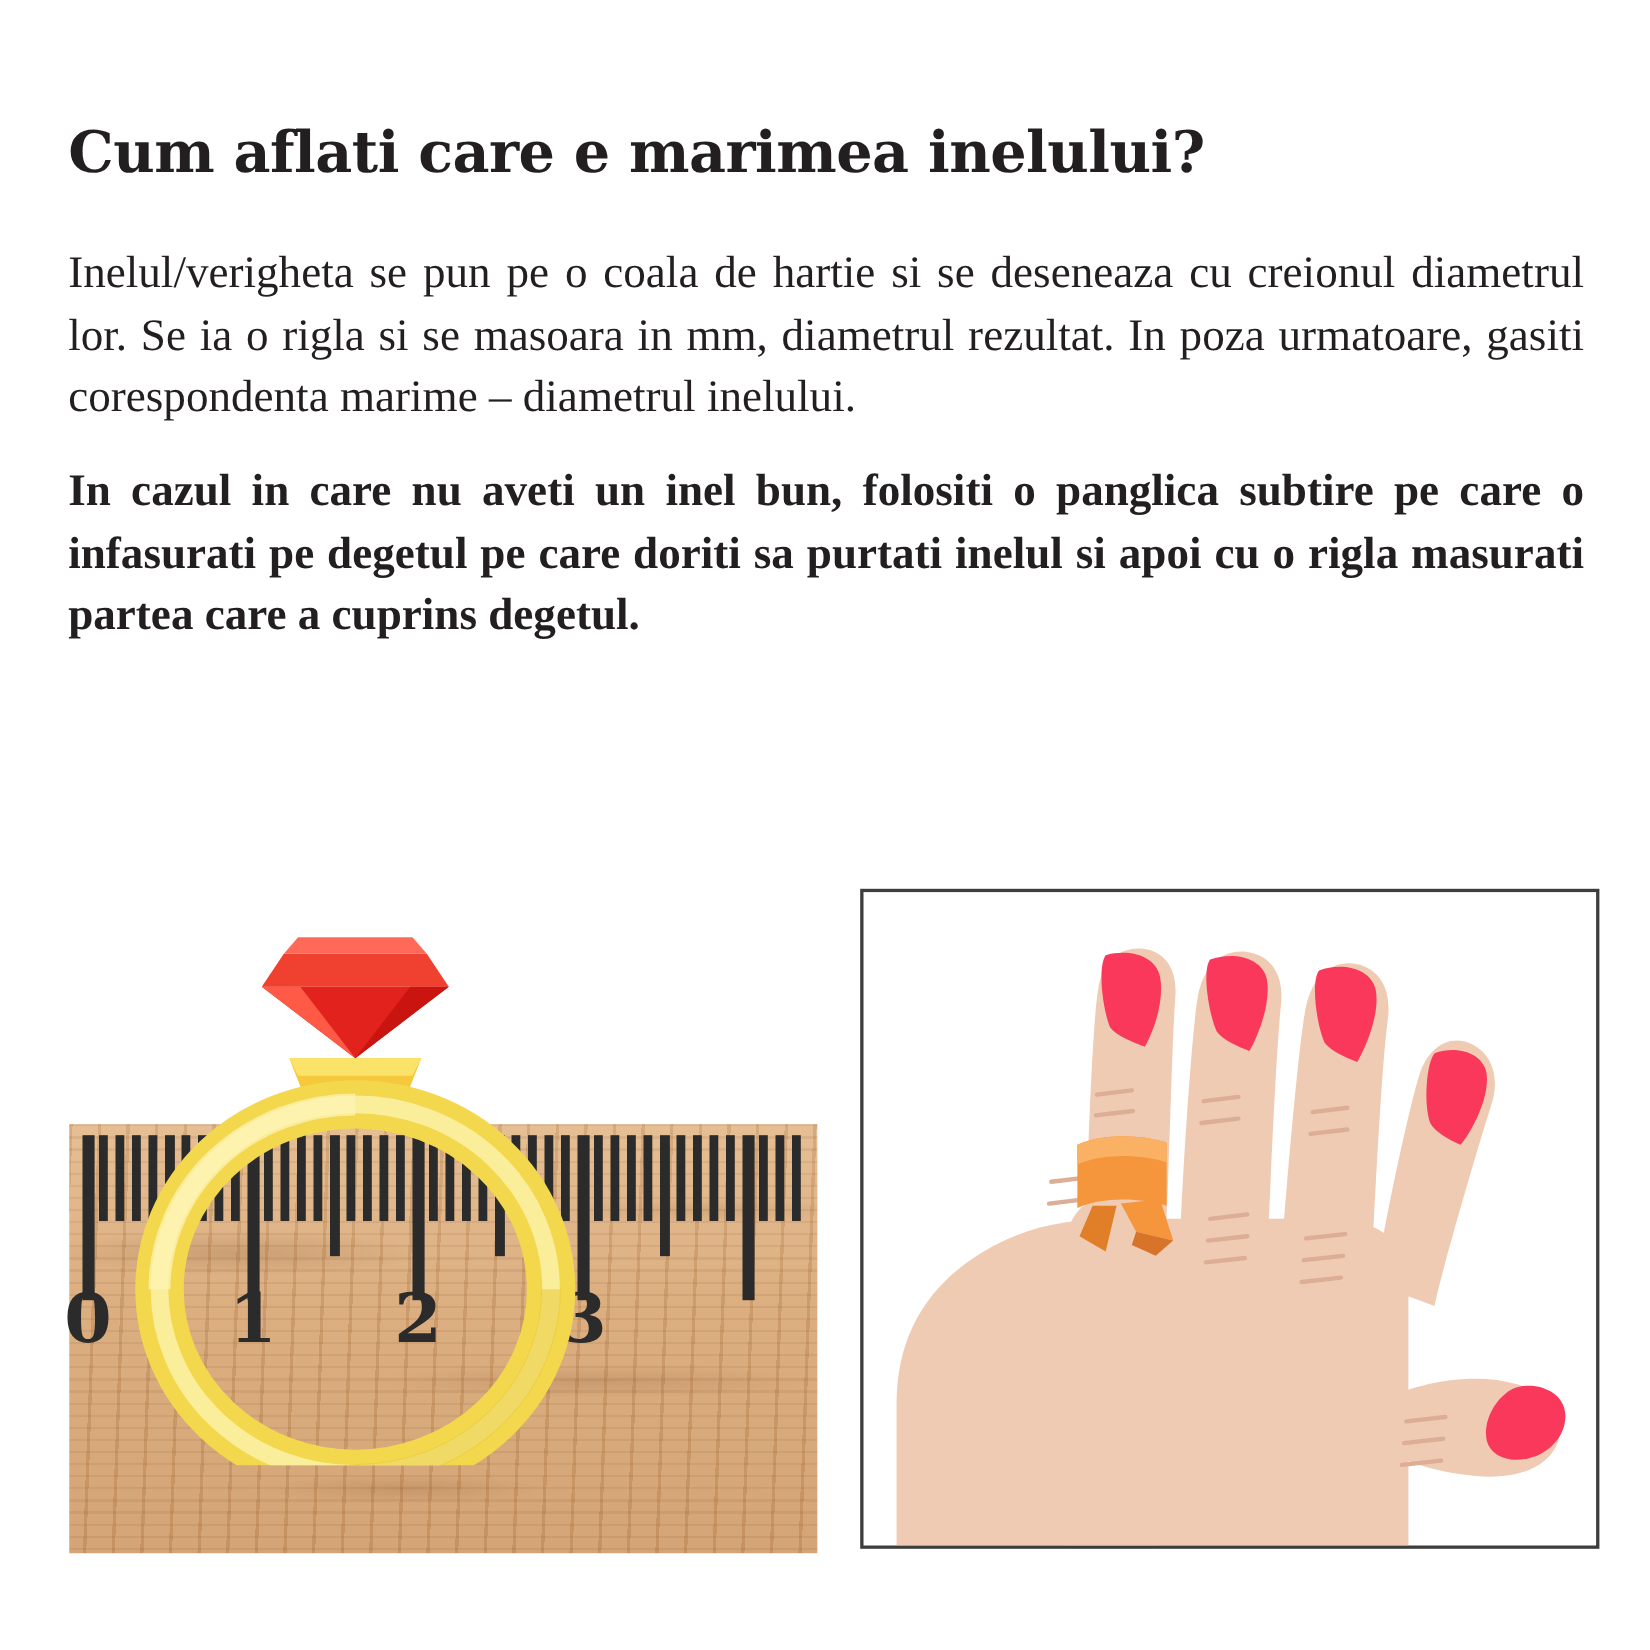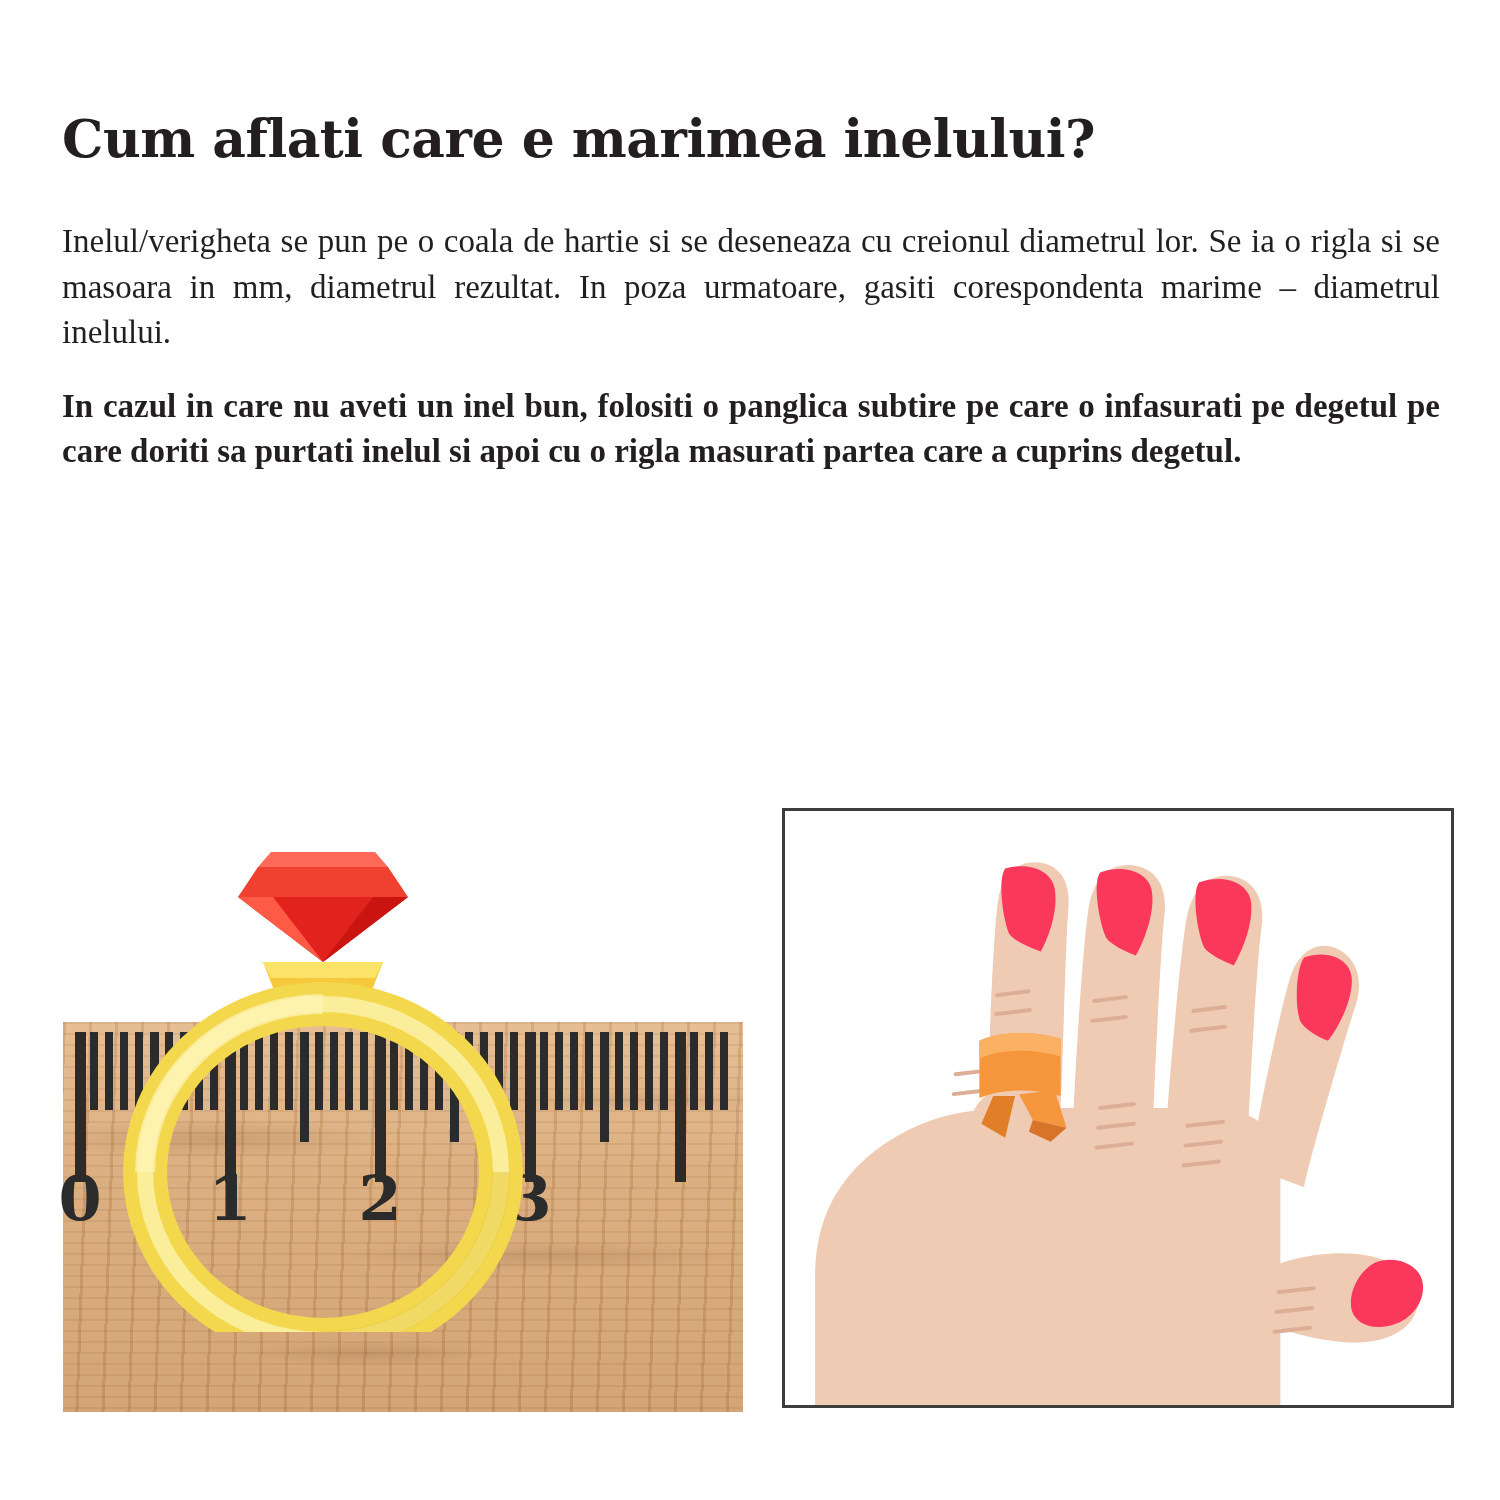--- a/index.html
+++ b/index.html
@@ -25,21 +25,21 @@
     font-family: "DejaVu Serif", serif;
     font-weight: bold;
     font-size: 52px;
     line-height: 1.1;
     margin: 0 0 52px 0;
     letter-spacing: -0.5px;
     color: #231f20;
   }
   p.para {
     font-family: "Liberation Serif", serif;
-    font-size: 33px;
+    font-size: 41px;
     line-height: 1.38;
     margin: 0 0 28px 0;
     text-align: justify;
     text-justify: inter-word;
     color: #231f20;
     width: 1378px;
   }
   p.para:last-of-type { margin-bottom: 0; font-weight: bold; }
 
   .figures {

